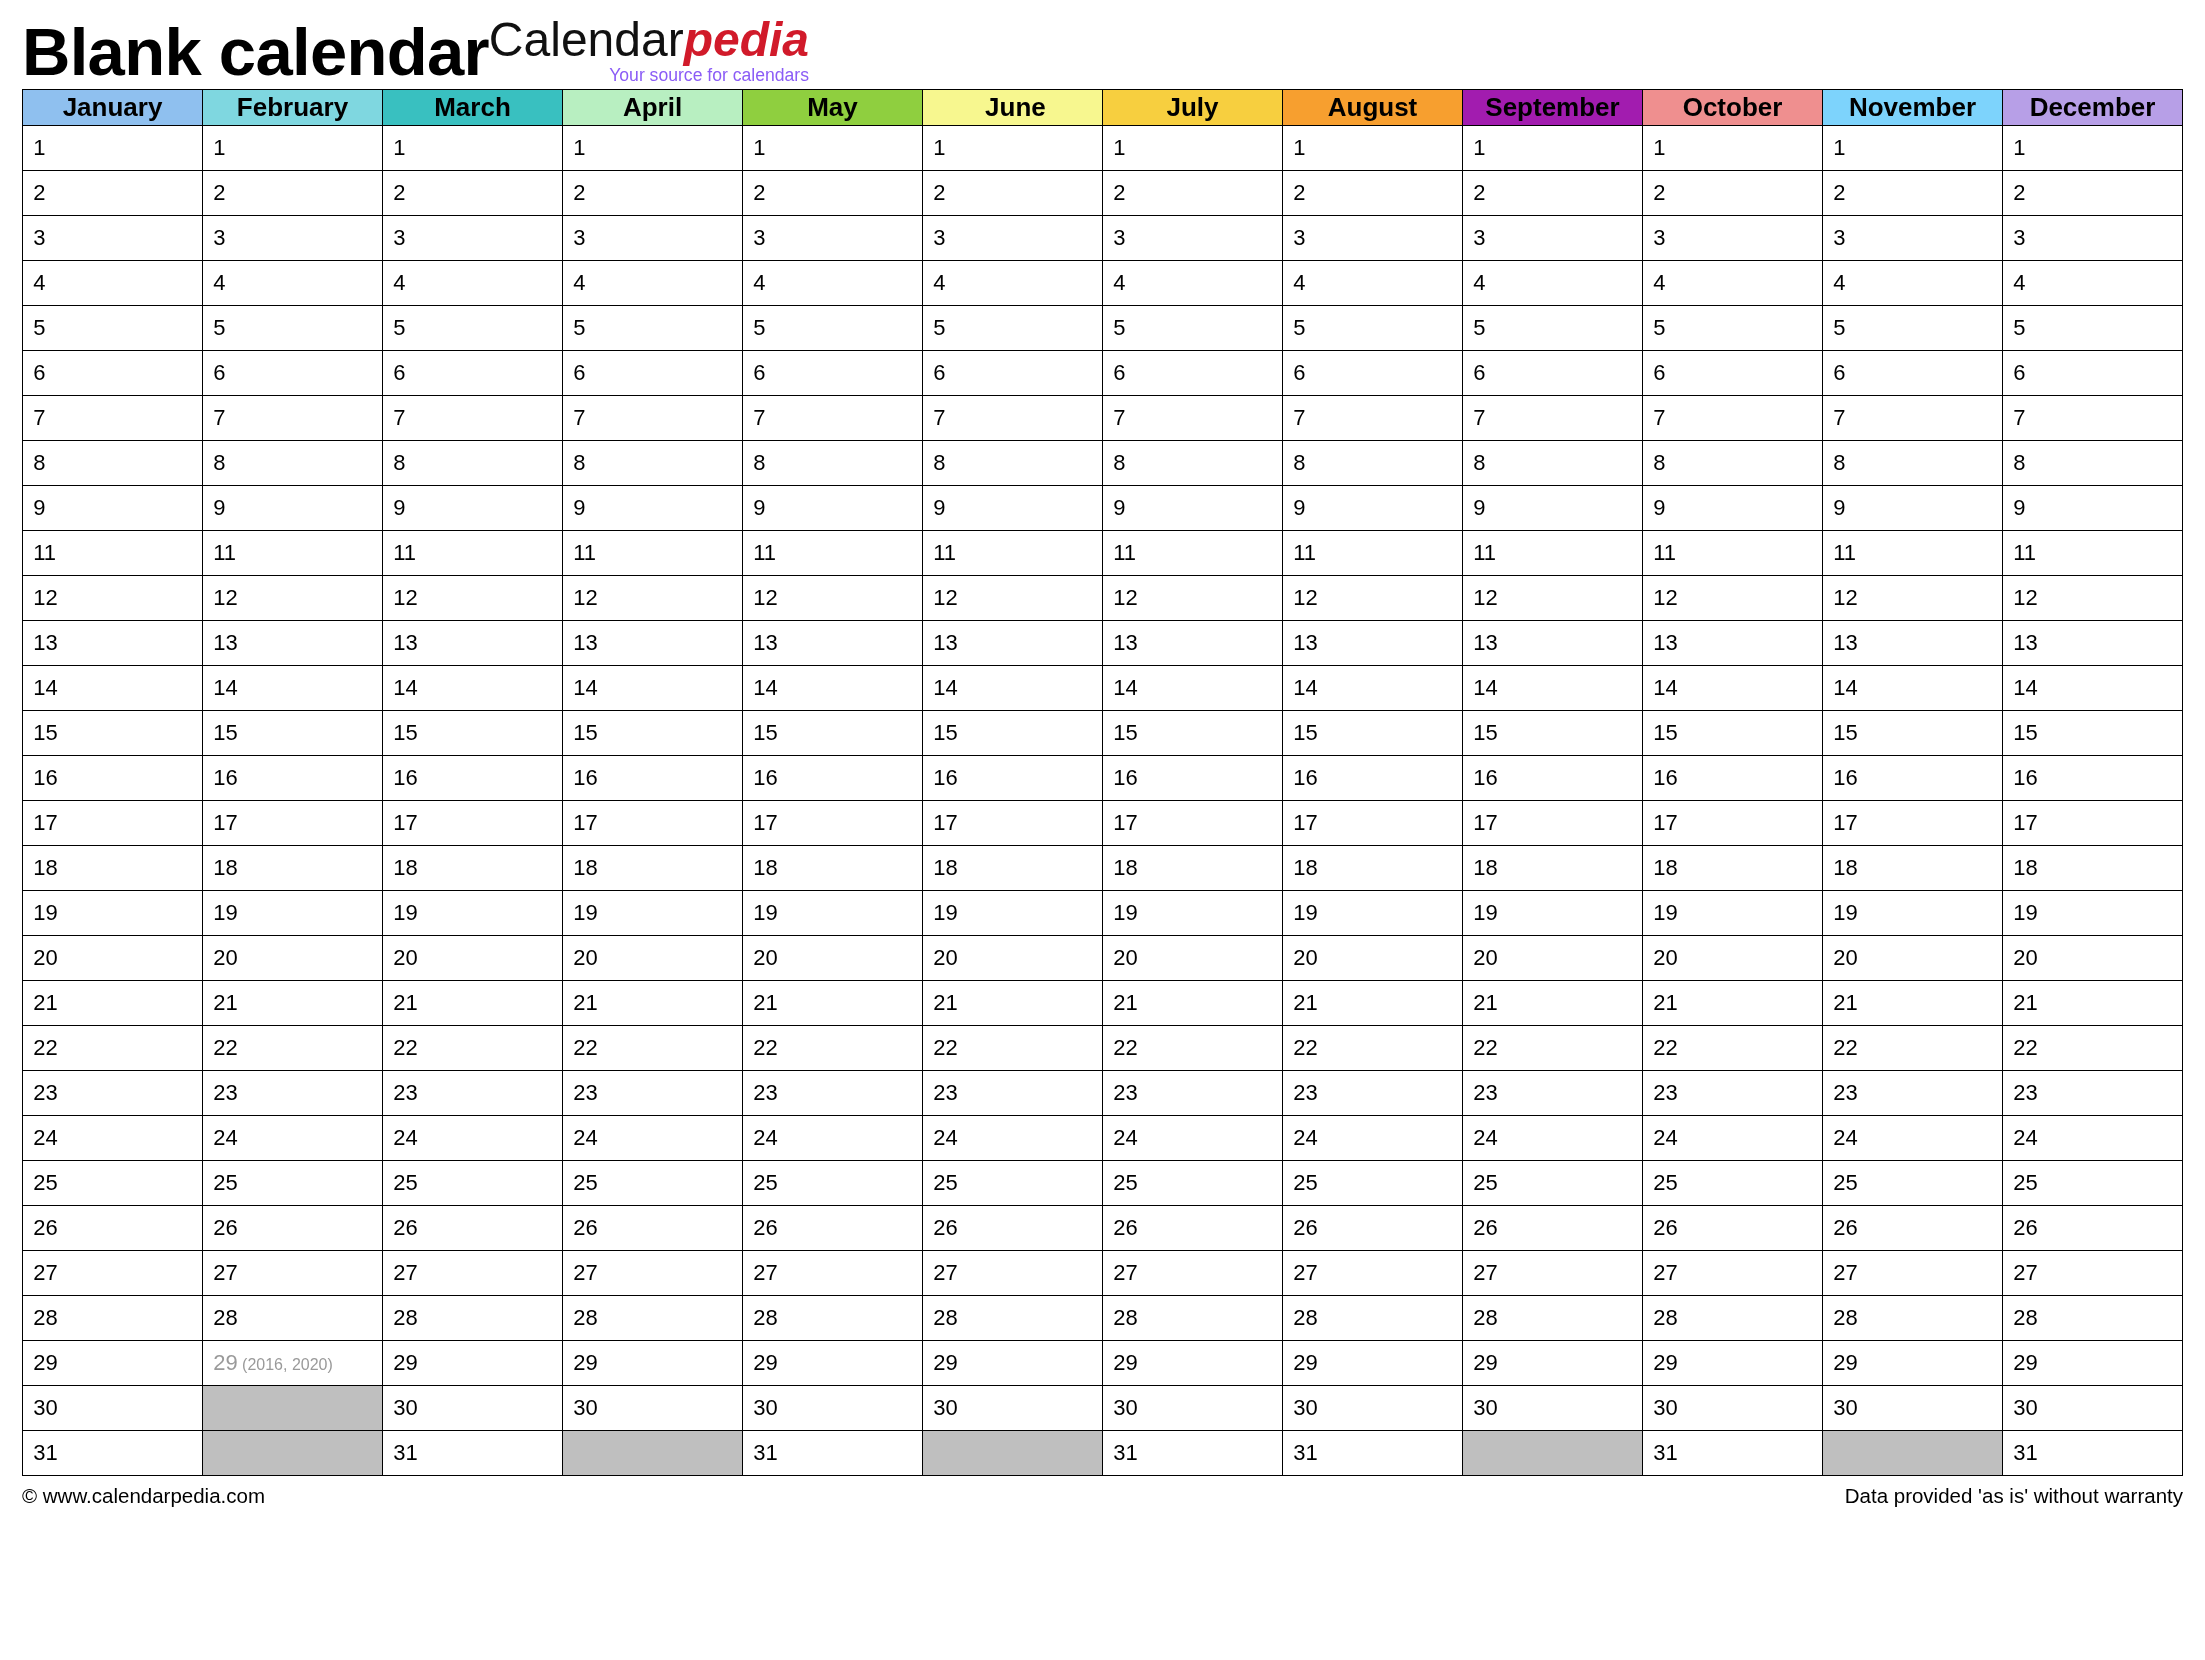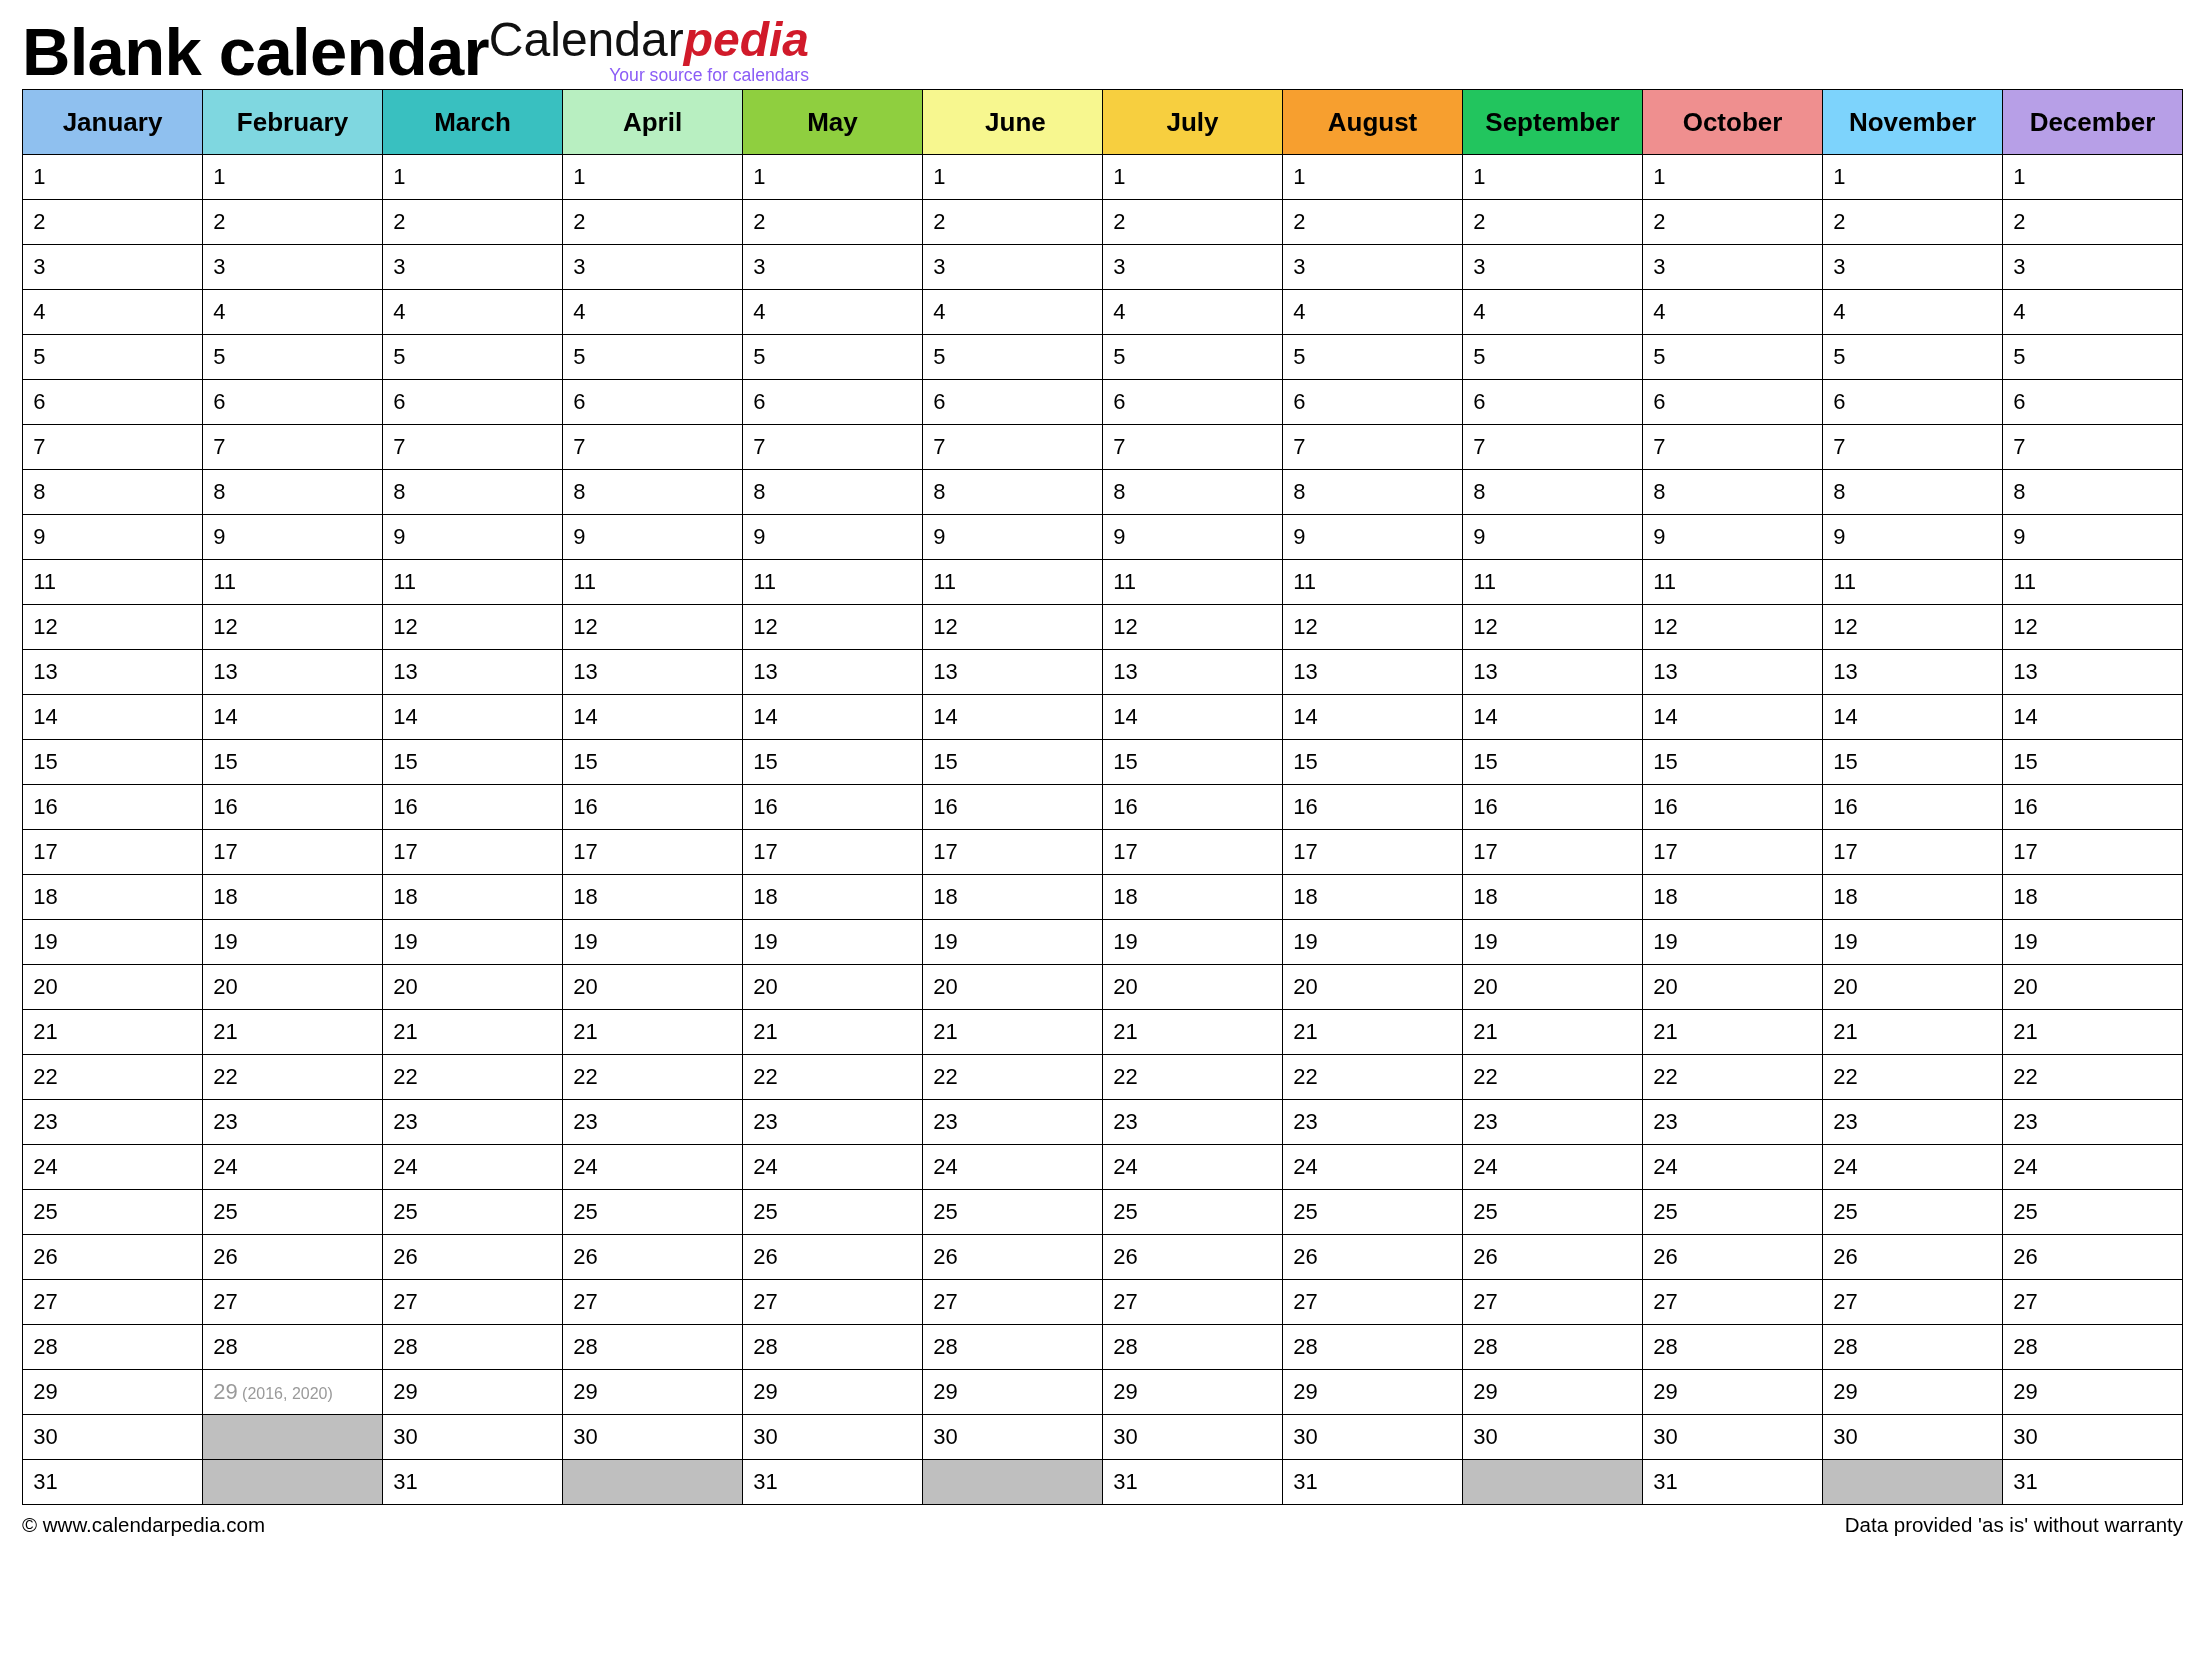--- a/index.html
+++ b/index.html
@@ -50,21 +50,21 @@
     border: 1.5px solid #000;
     height: 45px;
     vertical-align: middle;
     padding: 0 10.2px;
     font-size: 22px;
   }
   table.cal th {
     text-align: center;
     font-weight: 700;
     font-size: 26px;
-    height: 65px;
+    height: 36px;
   }
   table.cal td {
     text-align: left;
     font-weight: 400;
   }
   td.blocked {
     background: #bfbfbf;
   }
   td .leap-day  { color: #9a9a9a; }
   td .leap-note { color: #9a9a9a; font-size: 16px; margin-left: 4.4px; }
@@ -92,21 +92,21 @@
   <thead>
     <tr id="month-header-row">
         <th style="background: rgb(143, 192, 239);">January</th>
         <th style="background: rgb(127, 215, 224);">February</th>
         <th style="background: rgb(57, 192, 192);">March</th>
         <th style="background: rgb(184, 239, 193);">April</th>
         <th style="background: rgb(143, 207, 63);">May</th>
         <th style="background: rgb(247, 247, 143); padding-left: 16px;">June</th>
         <th style="background: rgb(247, 207, 63);">July</th>
         <th style="background: rgb(247, 159, 47);">August</th>
-        <th style="background: #22c55e; margin-left: 44px;">September</th>
+        <th style="background: #a21caf; margin-left: 44px;">September</th>
         <th style="background: rgb(239, 143, 143);">October</th>
         <th style="background: #7dd3fc;">November</th>
         <th style="background: rgb(183, 159, 231);">December</th>
       </tr>
   </thead>
   <tbody id="calendar-body">
       <tr>
         <td>1</td>
         <td>1</td>
         <td>1</td>

